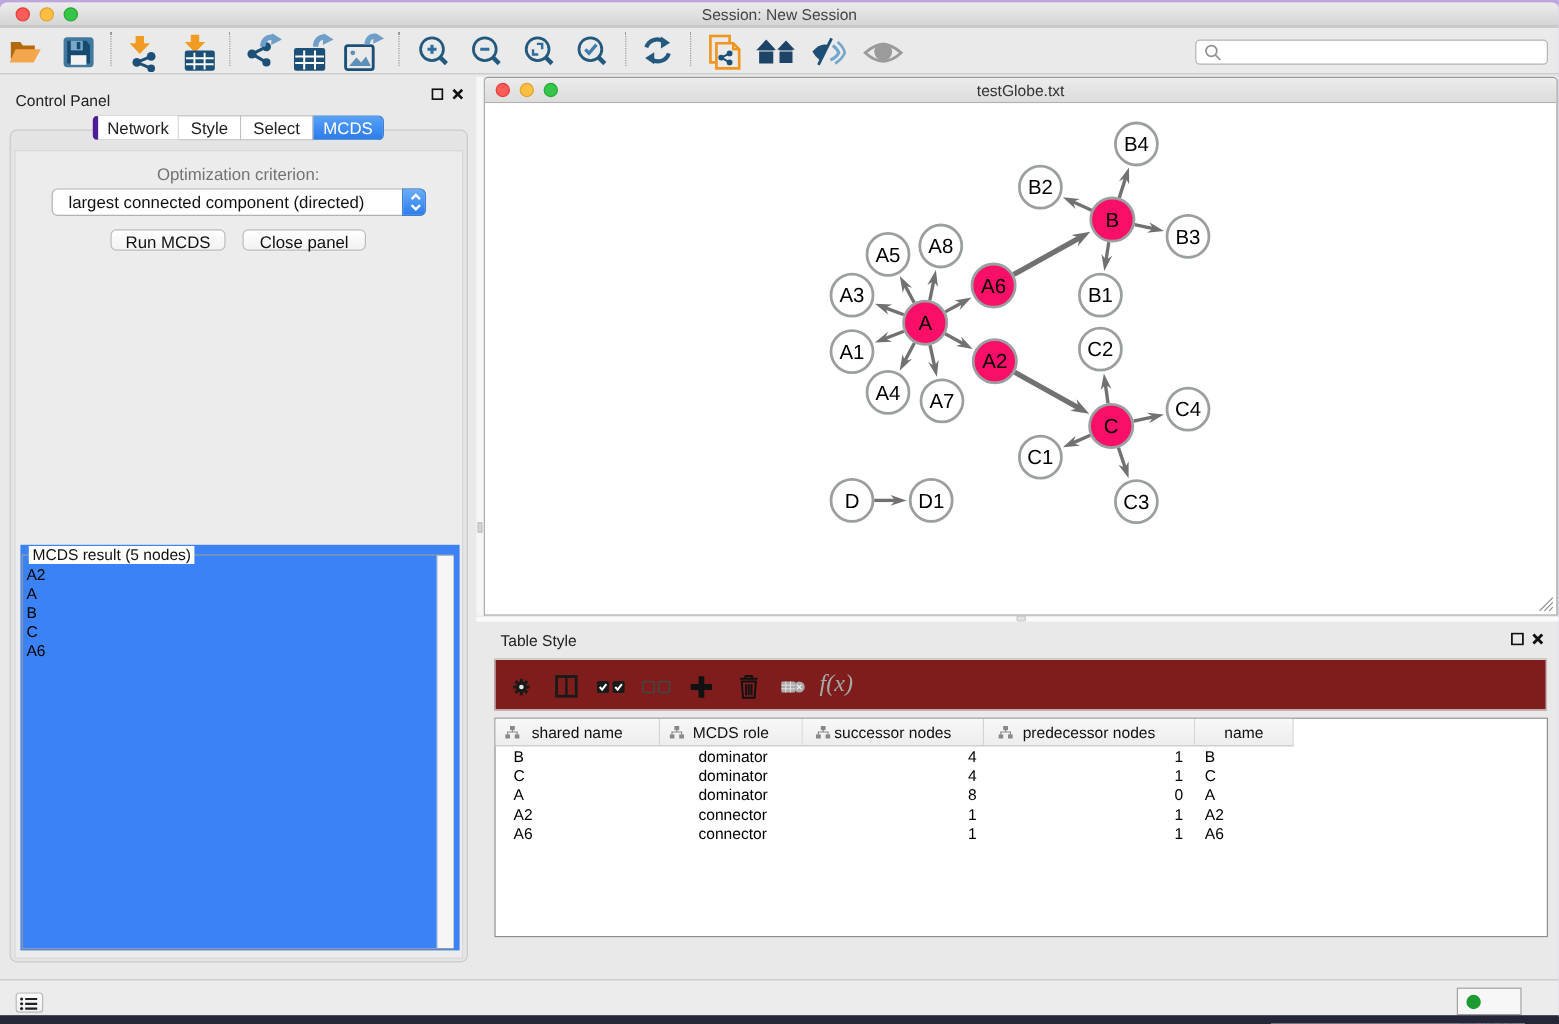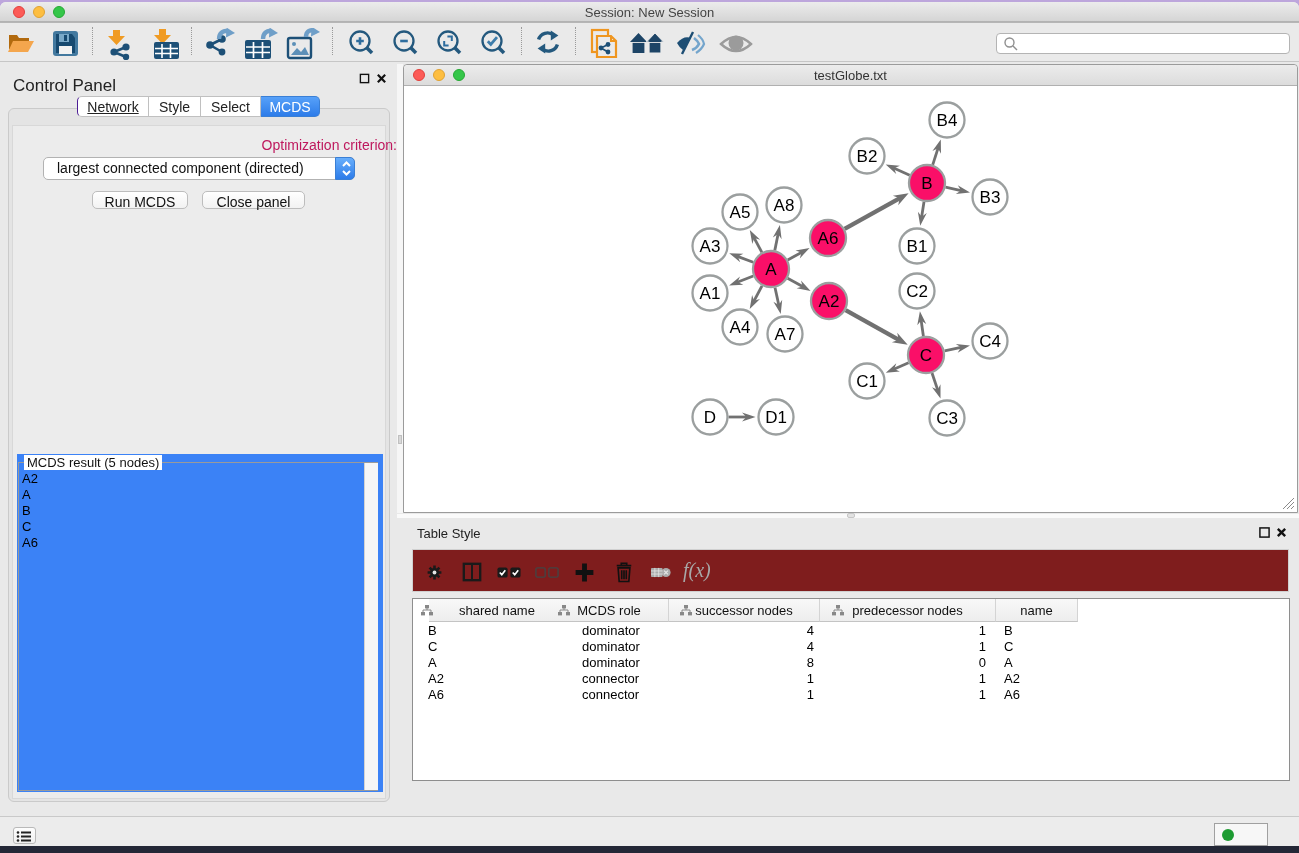--- a/index.html
+++ b/index.html
@@ -15,34 +15,34 @@
                  font-size:13px; color:#444; }
   #toolbar { position:absolute; left:0; top:20px; width:1299px; height:40px;
              background:#eaeaea; border-top:1px solid #b6b6b6; border-bottom:1px solid #c6c6c6; }
   .sep { position:absolute; top:4px; height:28px; width:0;
          border-left:1px dotted #9a9a9a; }
   .tbi { position:absolute; top:5px; }
   #search { position:absolute; left:996px; top:10px; width:294px; height:21px;
             background:#fff; border:1px solid #b4b4b4; border-radius:4px; }
   
   #cpanel { position:absolute; left:0; top:59px; width:397px; height:757px; background:#e9e9e9; border-top:1px solid #c6c6c6; }
-  #cpanel .hdr { position:absolute; left:13px; top:14px; font-size:17px; color:#222; }
+  #cpanel .hdr { position:absolute; left:13px; top:14px; font-size:13px; color:#222; }
   .winbtn { position:absolute; top:12px; font-size:12px; color:#111; }
   .tabs { position:absolute; display:flex; height:21px; font-size:14px; z-index:6; }
   .tabs .tab { background:#fff; border:1px solid #c0c0c0; border-left:none;
                color:#222; display:flex; align-items:center; justify-content:center; }
-  .tabs .tab:first-child { border-left:1px solid #4c1d95; border-radius:5px 0 0 5px;text-decoration:underline; }
+  .tabs .tab:first-child { border-left:5px solid #4c1d95; border-radius:5px 0 0 5px; }
   .tabs .tab:last-child { border-radius:0 5px 5px 0; }
   .tabs .tab.sel { background:linear-gradient(#57a1f9,#2d7ce9); color:#fff; border-color:#3a7fd5; }
   #cp-outer { position:absolute; left:8px; top:46px; width:382px; height:694px;
               background:#e4e4e4; border:1px solid #cacaca; border-radius:6px; }
   #cp-inner { position:absolute; left:3px; top:16px; width:374px; height:674px;
               background:#ececec; border:1px solid #d8d8d8; }
-  #optlabel { position:absolute; left:0; top:75px; width:100%; text-align:right;
-              font-size:14px; color:#be185d; }
+  #optlabel { position:absolute; left:0; top:75px; width:100%; text-align:center;
+              font-size:14px; color:#737373; }
   #combo { position:absolute; left:43px; top:95px; width:312px; height:23px;
            background:#fff; border:1px solid #b2b2b2; border-radius:5px; font-size:14px;
            color:#111; line-height:21px; padding-left:13px; }
   #combo .cap { position:absolute; right:-1px; top:-1px; width:20px; height:23px;
                 border-radius:0 5px 5px 0; background:linear-gradient(#67aefc,#2d7ce9);
                 border:1px solid #3a7fd5; }
   .btn { position:absolute; height:18px; background:linear-gradient(#ffffff,#f2f2f2);
     border:1px solid #bdbdbd; border-radius:5px; font-size:14px; color:#111;
          text-align:center; line-height:20px; }
   #mcdsbox { position:absolute; left:17px; top:392px; width:366px; height:338px; background:#3b82f6; }
@@ -390,21 +390,21 @@
         <circle cx="19.5" cy="7" r="6"></circle>
           </g>
         <g stroke="#e6e6e6" stroke-width="1">
             <path d="M0 5 h15 M0 9 h15 M5 1 v12 M10 1 v12"></path>
           </g>
         <path d="M17 4.5 L22 9.5 M22 4.5 L17 9.5" stroke="#e6e6e6" stroke-width="1.6"></path>
       </svg>
       <div style="position:absolute;left:270px;top:9px;font-family:'Liberation Serif',serif;font-style:italic;font-size:20px;color:#a8a8a8;">f(x)</div>
     </div>
     <div id="ttable">
-      <div class="th" style="left:16px;width:137px">
+      <div class="th" style="left:0;width:137px">
           <div class="lbl">shared name</div>
         </div>
       <div class="th" style="left:137px;width:119px">
           <div class="lbl">MCDS role</div>
         </div>
       <div class="th" style="left:256px;width:151px">
           <div class="lbl">successor nodes</div>
         </div>
       <div class="th" style="left:407px;width:176px">
           <div class="lbl">predecessor nodes</div>

